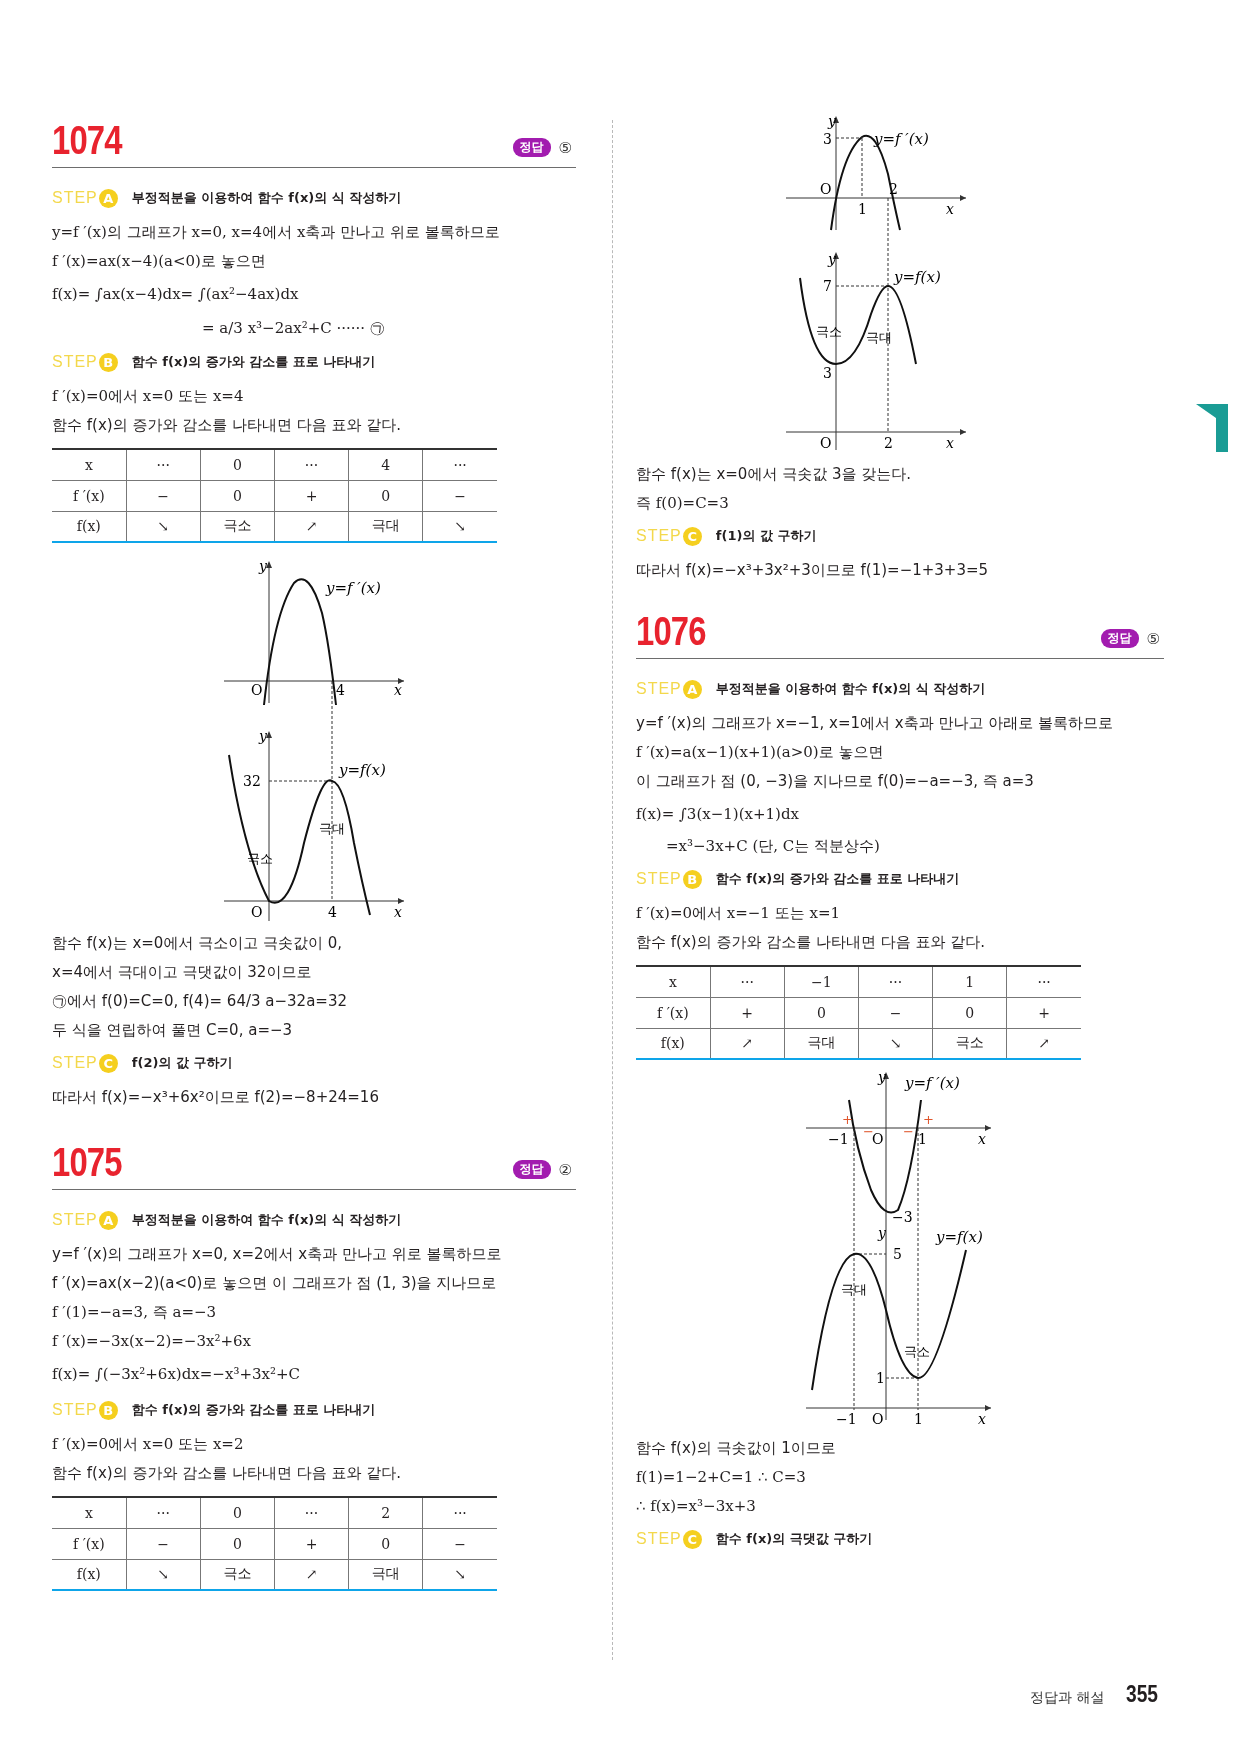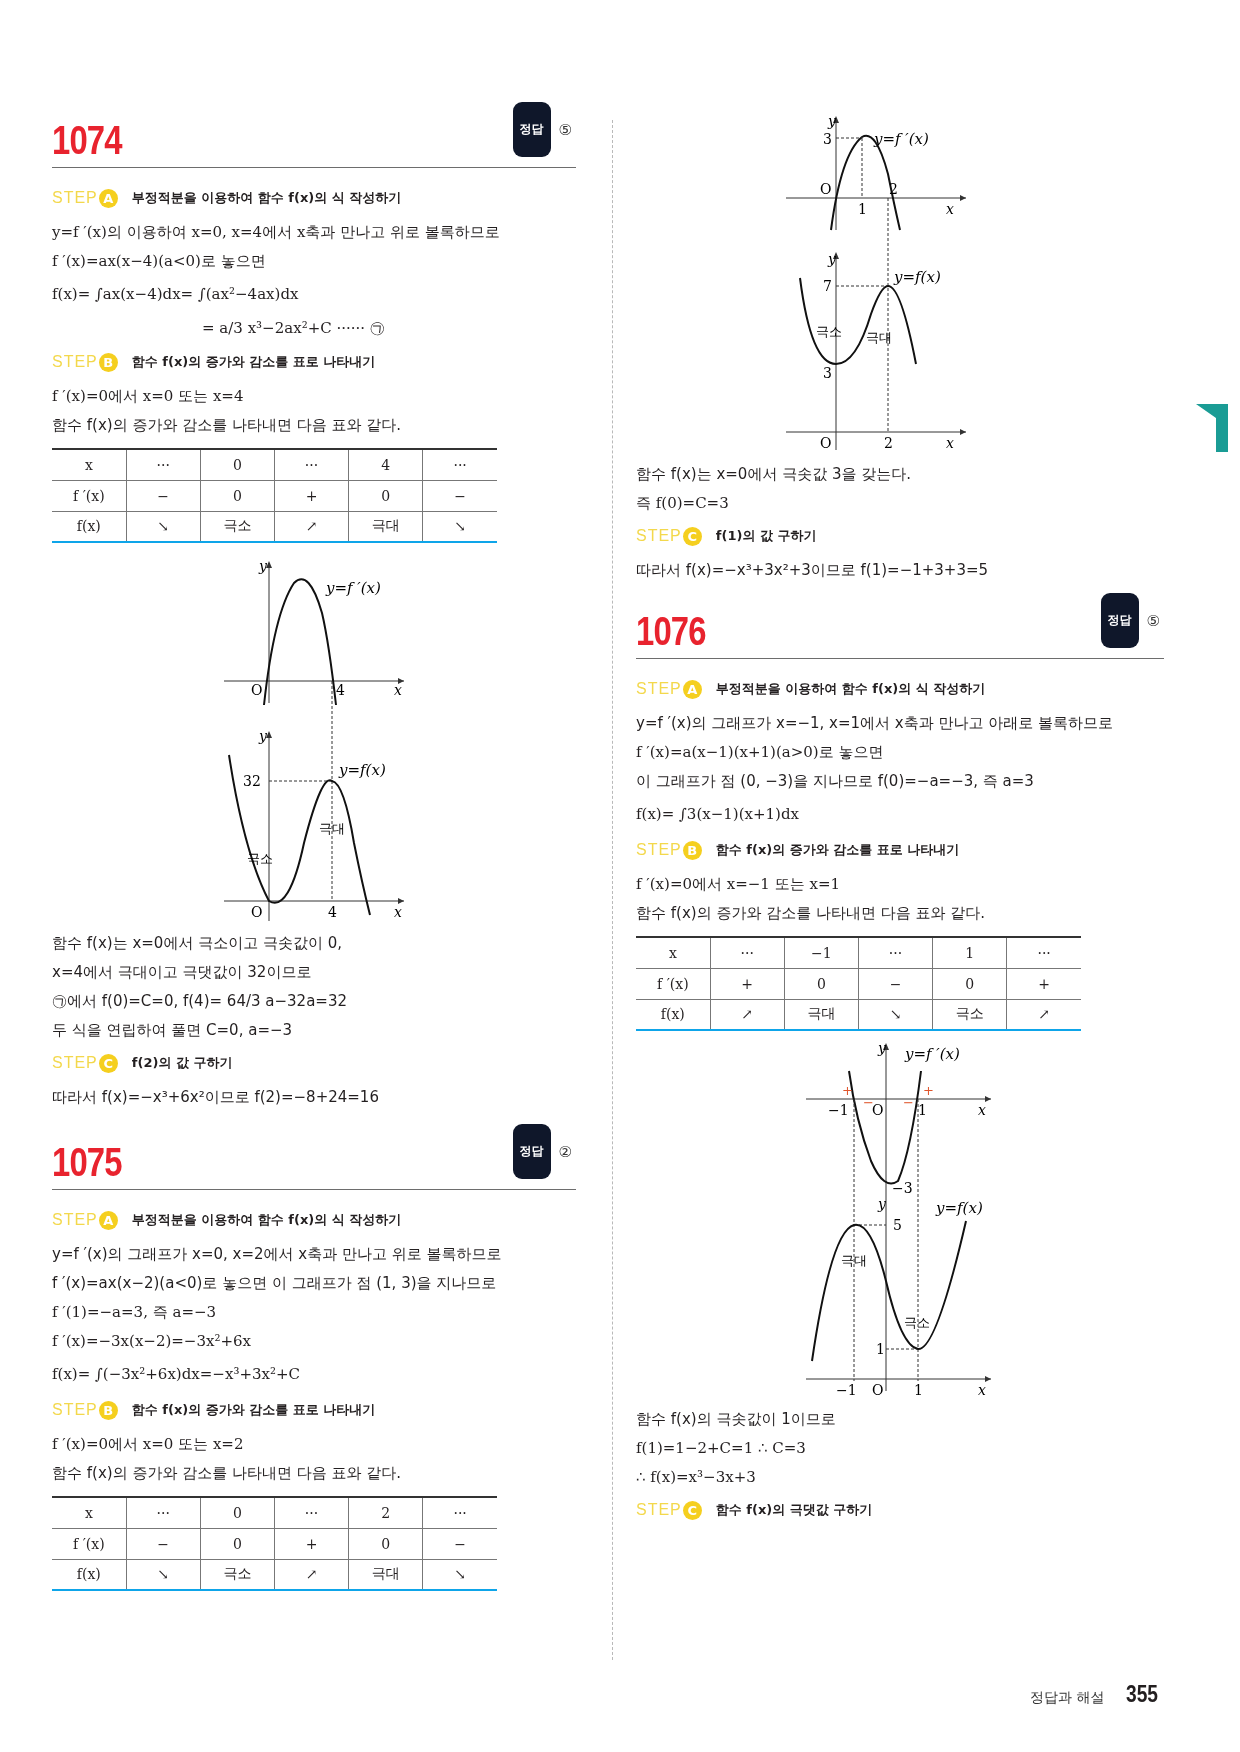--- a/index.html
+++ b/index.html
@@ -5,21 +5,21 @@
   * { box-sizing: border-box; margin: 0; padding: 0; }
   html, body { width: 1240px; height: 1752px; background: #ffffff; }
   body { position: relative; font-family: "DejaVu Sans", sans-serif; color: #231f20; overflow: hidden; }
   .col { position: absolute; }
   .col-left { left: 52px; top: 118px; width: 524px; }
   .col-right { left: 636px; top: 118px; width: 528px; }
   .divider { position: absolute; left: 612px; top: 120px; height: 1540px; border-left: 1px dashed #b9b9b9; }
   .prob-head { position: relative; height: 50px; border-bottom: 1.5px solid #6d6d6d; margin-bottom: 18px; }
   .prob-num { position: absolute; left: 0; bottom: 4px; font-family: "Liberation Sans", sans-serif; font-weight: 700; font-size: 40px; color: #e8232e; letter-spacing: -1px; transform: scaleX(0.82); transform-origin: left bottom; }
   .answer { position: absolute; right: 4px; bottom: 10px; display: flex; align-items: center; gap: 8px; }
-  .answer-badge { background: #0f172a; color: #fff; font-size: 12px; padding: 19px 7px; border-radius: 9px; font-weight: 700; }
+  .answer-badge { background: #a21caf; color: #fff; font-size: 12px; padding: 1px 7px; border-radius: 9px; font-weight: 700; }
   .answer-val { font-size: 15px; color: #333; }
   .step { display: flex; align-items: center; margin: 6px 0 8px; height: 24px; }
   .step-word { font-family: "Liberation Sans", sans-serif; color: #f3d84c; font-size: 16px; letter-spacing: 1px; }
   .step-letter { display: inline-flex; width: 19px; height: 19px; border-radius: 50%; background: #f5cf1f; color: #fff; font-weight: 700; font-size: 13px; align-items: center; justify-content: center; margin-left: 1px; }
   .step-title { margin-left: 14px; font-weight: 700; font-size: 13px; color: #231f20; }
   .line { font-size: 15px; line-height: 29px; white-space: nowrap; }
   .math { font-family: "DejaVu Serif", serif; }
   .indent1 { padding-left: 150px; }
   .indent2 { padding-left: 30px; }
   table.vt { border-collapse: collapse; width: 445px; margin: 8px 0 10px; font-size: 14px; }
@@ -54,21 +54,21 @@
       <span class="answer">
         <span class="answer-badge">정답</span>
         <span class="answer-val">⑤</span>
       </span>
     </div>
     <div class="step">
       <span class="step-word">STEP</span>
         <span class="step-letter">A</span>
       <span class="step-title">부정적분을 이용하여 함수 f(x)의 식 작성하기</span>
     </div>
-    <div class="line math">y=f ′(x)의 이용하여 x=0, x=4에서 x축과 만나고 위로 볼록하므로</div>
+    <div class="line math">y=f ′(x)의 그래프가 x=0, x=4에서 x축과 만나고 위로 볼록하므로</div>
     <div class="line math">f ′(x)=ax(x−4)(a&lt;0)로 놓으면</div>
     <div class="line math" style="line-height:36px">f(x)= ∫ax(x−4)dx= ∫(ax²−4ax)dx</div>
     <div class="line math indent1" style="line-height:32px">= a/3 x³−2ax²+C   ······ ㉠</div>
 
     <div class="step">
       <span class="step-word">STEP</span>
         <span class="step-letter">B</span>
       <span class="step-title">함수 f(x)의 증가와 감소를 표로 나타내기</span>
     </div>
     <div class="line math">f ′(x)=0에서 x=0 또는 x=4</div>
@@ -259,20 +259,21 @@
     </div>
     <div class="step">
       <span class="step-word">STEP</span>
         <span class="step-letter">A</span>
       <span class="step-title">부정적분을 이용하여 함수 f(x)의 식 작성하기</span>
     </div>
     <div class="line">y=f ′(x)의 그래프가 x=−1, x=1에서 x축과 만나고 아래로 볼록하므로</div>
     <div class="line math">f ′(x)=a(x−1)(x+1)(a&gt;0)로 놓으면</div>
     <div class="line">이 그래프가 점 (0, −3)을 지나므로 f(0)=−a=−3, 즉 a=3</div>
     <div class="line math" style="line-height:36px">f(x)= ∫3(x−1)(x+1)dx</div>
+    <div class="line math indent2">=x³−3x+C (단, C는 적분상수)</div>
 
     <div class="step">
       <span class="step-word">STEP</span>
         <span class="step-letter">B</span>
       <span class="step-title">함수 f(x)의 증가와 감소를 표로 나타내기</span>
     </div>
     <div class="line math">f ′(x)=0에서 x=−1 또는 x=1</div>
     <div class="line">함수 f(x)의 증가와 감소를 나타내면 다음 표와 같다.</div>
     <table class="vt">
       <tbody>

